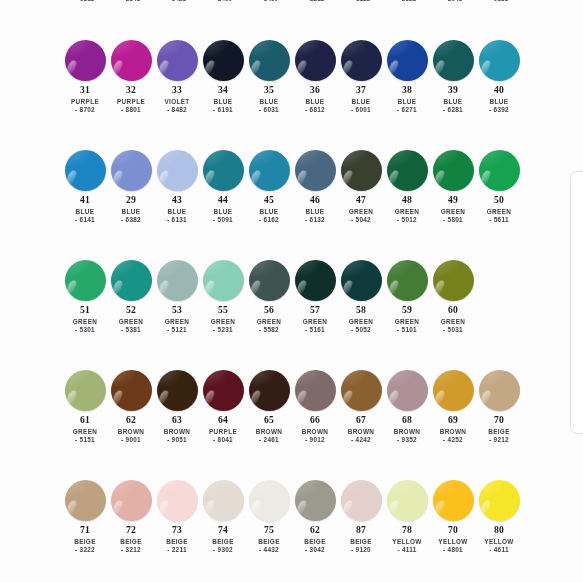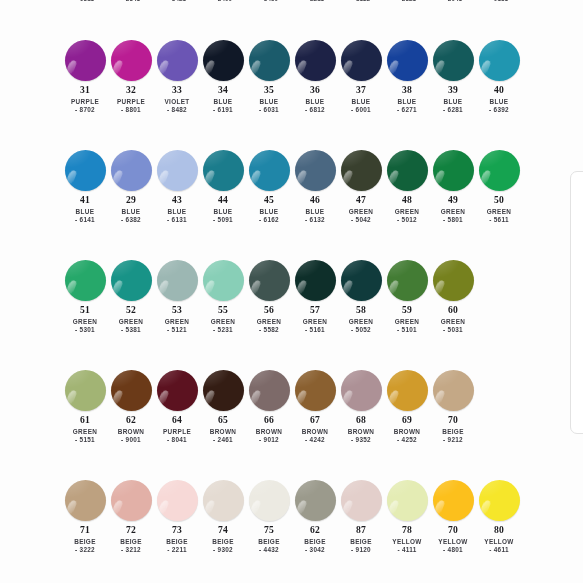--- a/index.html
+++ b/index.html
@@ -425,20 +425,28 @@
           <div class="cell">
             <div class="dot-wrap">
               <div class="dot" style="background: rgb(107, 58, 24);"></div>
             </div>
             <div class="num">62</div>
             <div class="name">BROWN</div>
             <div class="code">- 9001</div>
           </div>
           <div class="cell">
             <div class="dot-wrap">
+              <div class="dot" style="background: rgb(55, 33, 15);"></div>
+            </div>
+            <div class="num">63</div>
+            <div class="name">BROWN</div>
+            <div class="code">- 9051</div>
+          </div>
+          <div class="cell">
+            <div class="dot-wrap">
               <div class="dot" style="background: rgb(92, 18, 32);"></div>
             </div>
             <div class="num">64</div>
             <div class="name">PURPLE</div>
             <div class="code">- 8041</div>
           </div>
           <div class="cell">
             <div class="dot-wrap">
               <div class="dot" style="background: rgb(52, 29, 20);"></div>
             </div>

